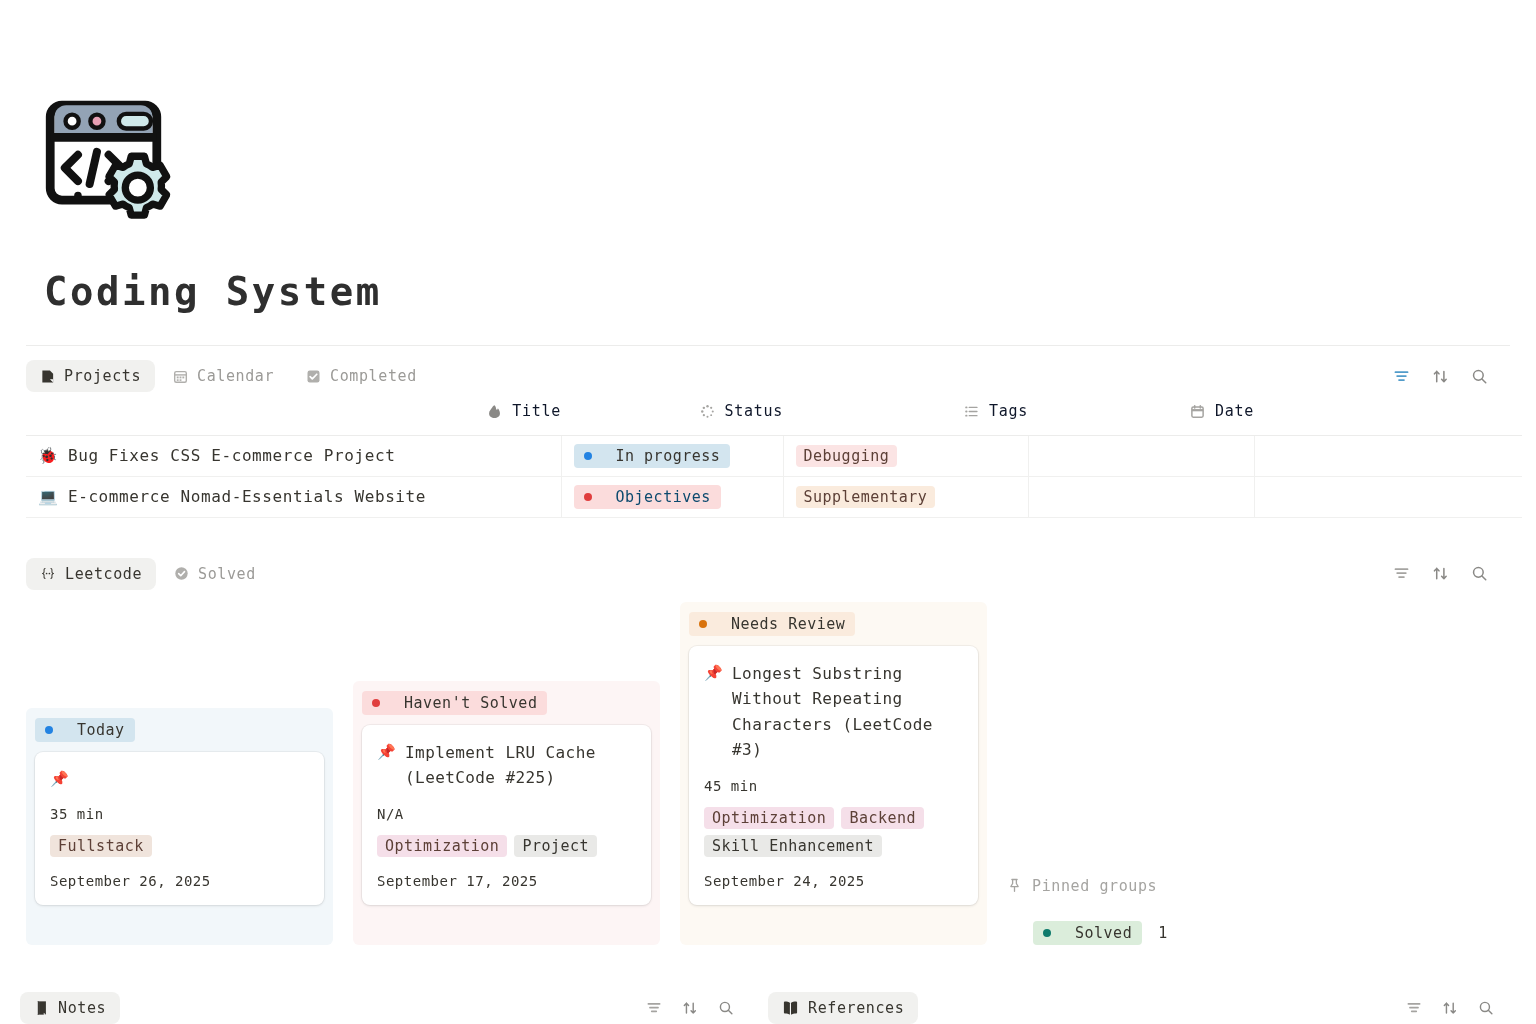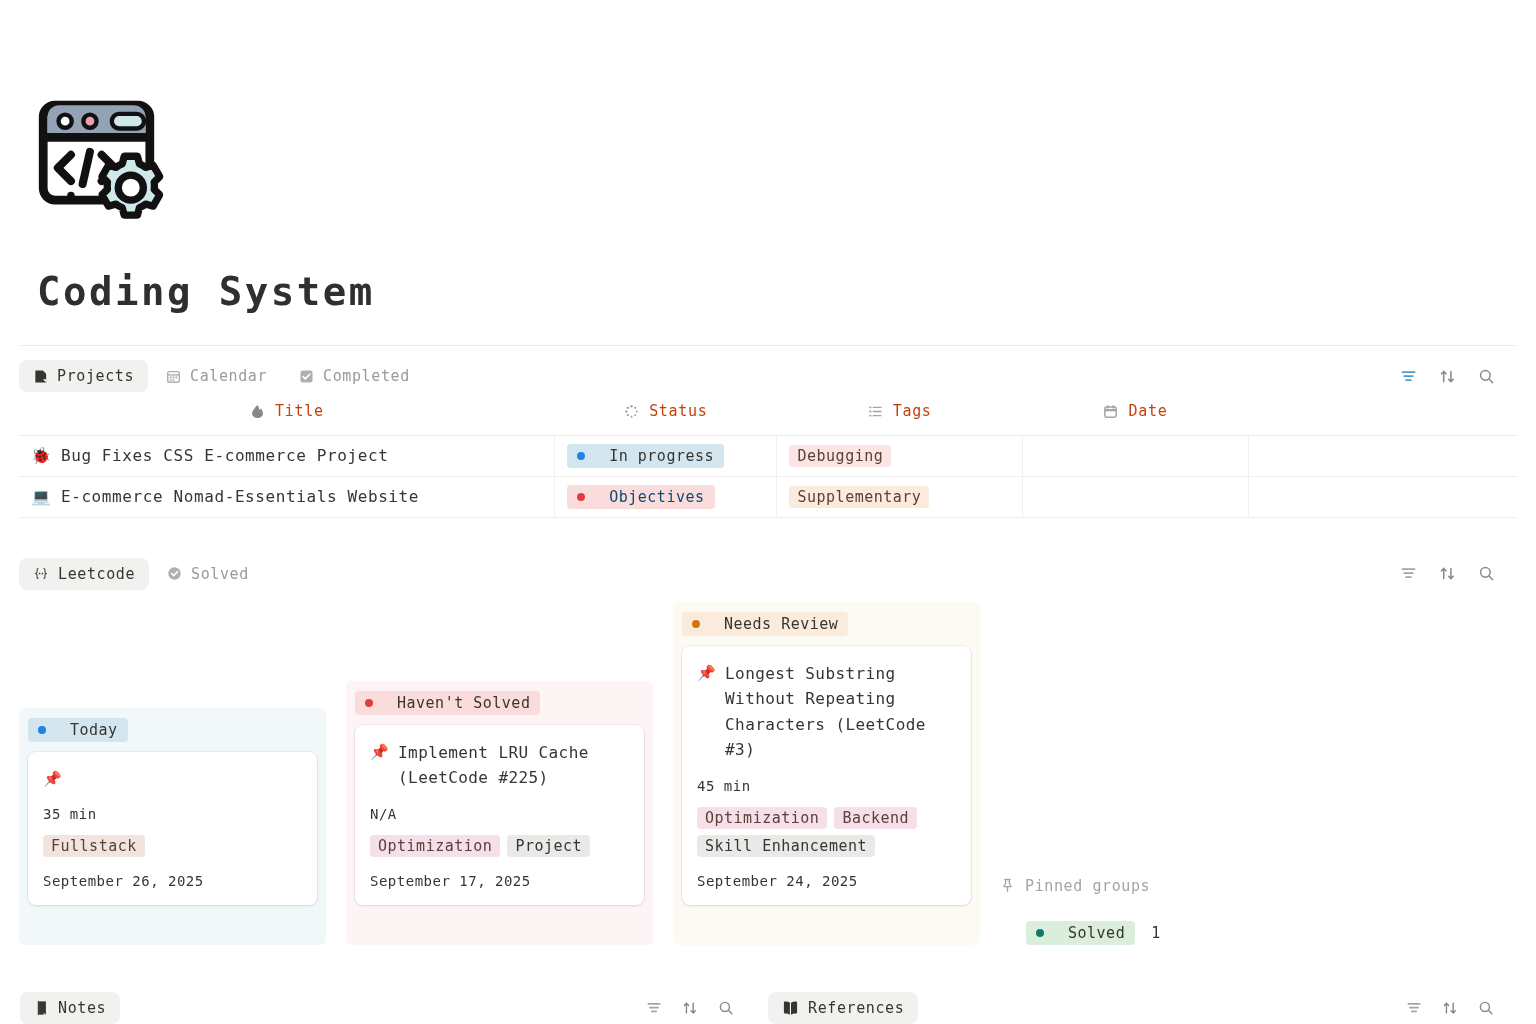--- a/index.html
+++ b/index.html
@@ -3,21 +3,21 @@
 <meta charset="utf-8">
 <style>
   * { box-sizing: border-box; margin: 0; padding: 0; }
   html, body {
     width: 1536px; height: 1024px;
     background: #ffffff;
     font-family: "DejaVu Sans Mono", "Liberation Mono", monospace;
     color: #37352f;
     overflow: hidden;
   }
-  .page { position: relative; width: 1536px; height: 1024px; padding: 0 19px; }
+  .page { position: relative; width: 1536px; height: 1024px; padding: 0 26px; }
 
   
   .hero { padding-top: 92px; }
   .hero-icon { width: 146px; height: 146px; display:block; margin-left: 14px; }
   .page-title {
     margin-top: 34px; margin-left: 18px;
     font-size: 39px; font-weight: 700; letter-spacing: 2.5px;
     color: #2f2f2f; line-height: 1;
   }
   .hr { margin-top: 34px; height: 1px; background: #ececeb; width: 100%; }
@@ -40,21 +40,21 @@
   .tool { cursor: pointer; display: inline-flex; }
 
   
   .table { width: 100%; border-collapse: collapse; table-layout: fixed; }
   .table col.c1 { width: 535px; }
   .table col.c2 { width: 222px; }
   .table col.c3 { width: 245px; }
   .table col.c4 { width: 226px; }
   .table col.c5 { width: 268px; }
   .table th {
-    text-align: center; font-weight: 400; font-size: 15px; color: #c2410c;
+    text-align: right; font-weight: 400; font-size: 15px; color: #0f172a;
     letter-spacing: 0.7px; padding: 4px 0 12px 0; vertical-align: bottom; margin-top: 36px;
   }
   .th-in { display: inline-flex; align-items: center; gap: 10px; }
   .table td {
     border-top: 1px solid #ececeb; border-bottom: 1px solid #f0f0ef;
     height: 41px; padding: 0; vertical-align: middle;
   }
   .table td + td { border-left: 1px solid #f0f0ef; }
   .table tr td:first-child { border-left: none; }
   .cell-pad { padding: 0 12px; display: flex; align-items: center; gap: 10px; }

